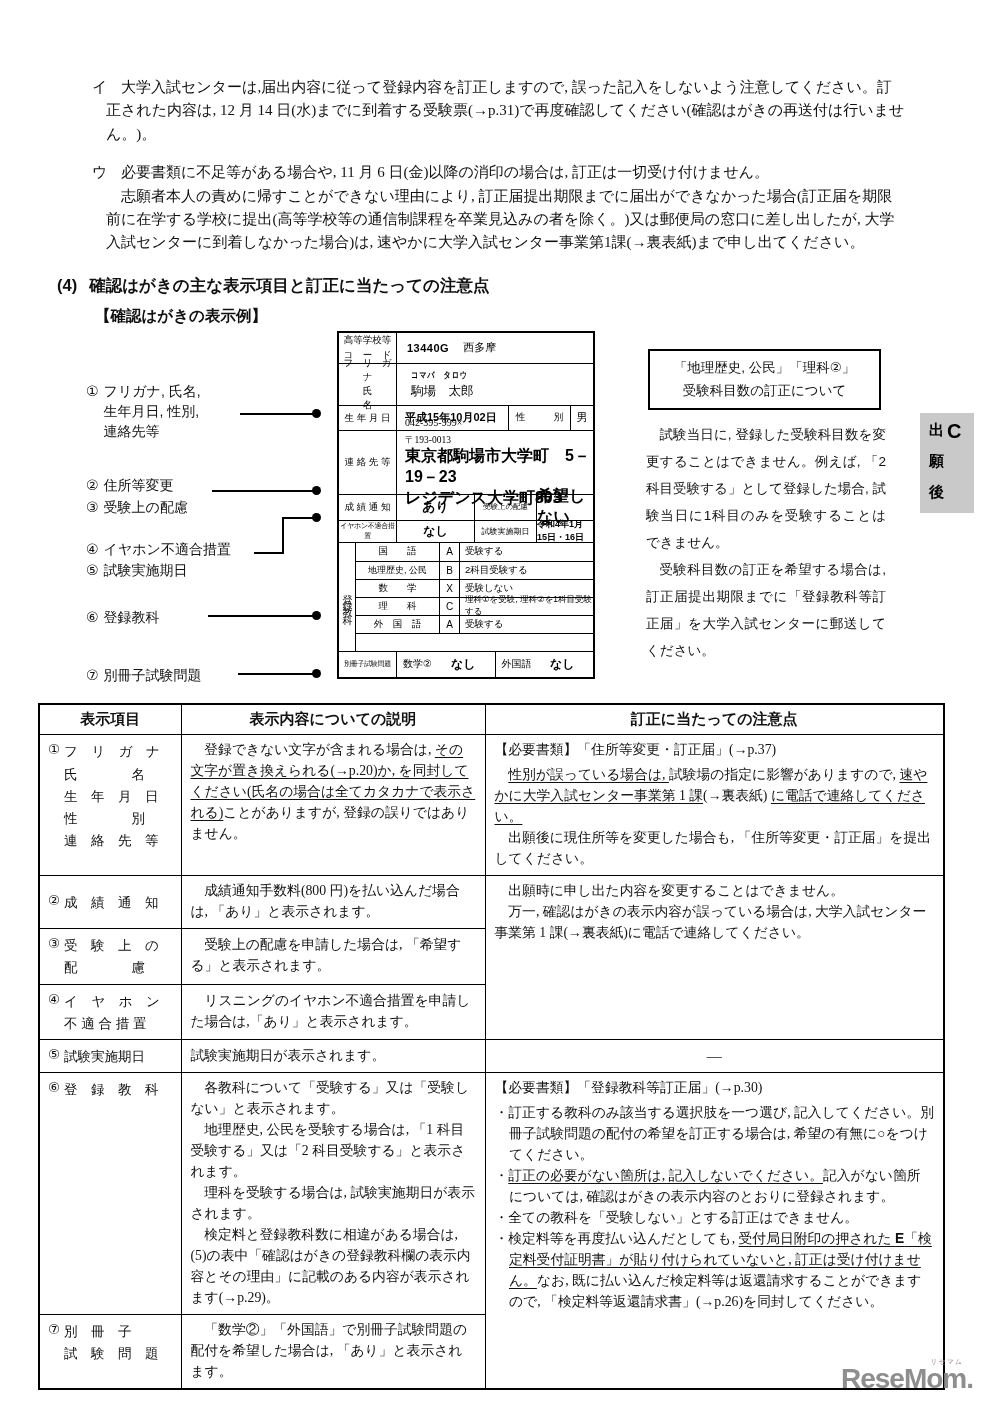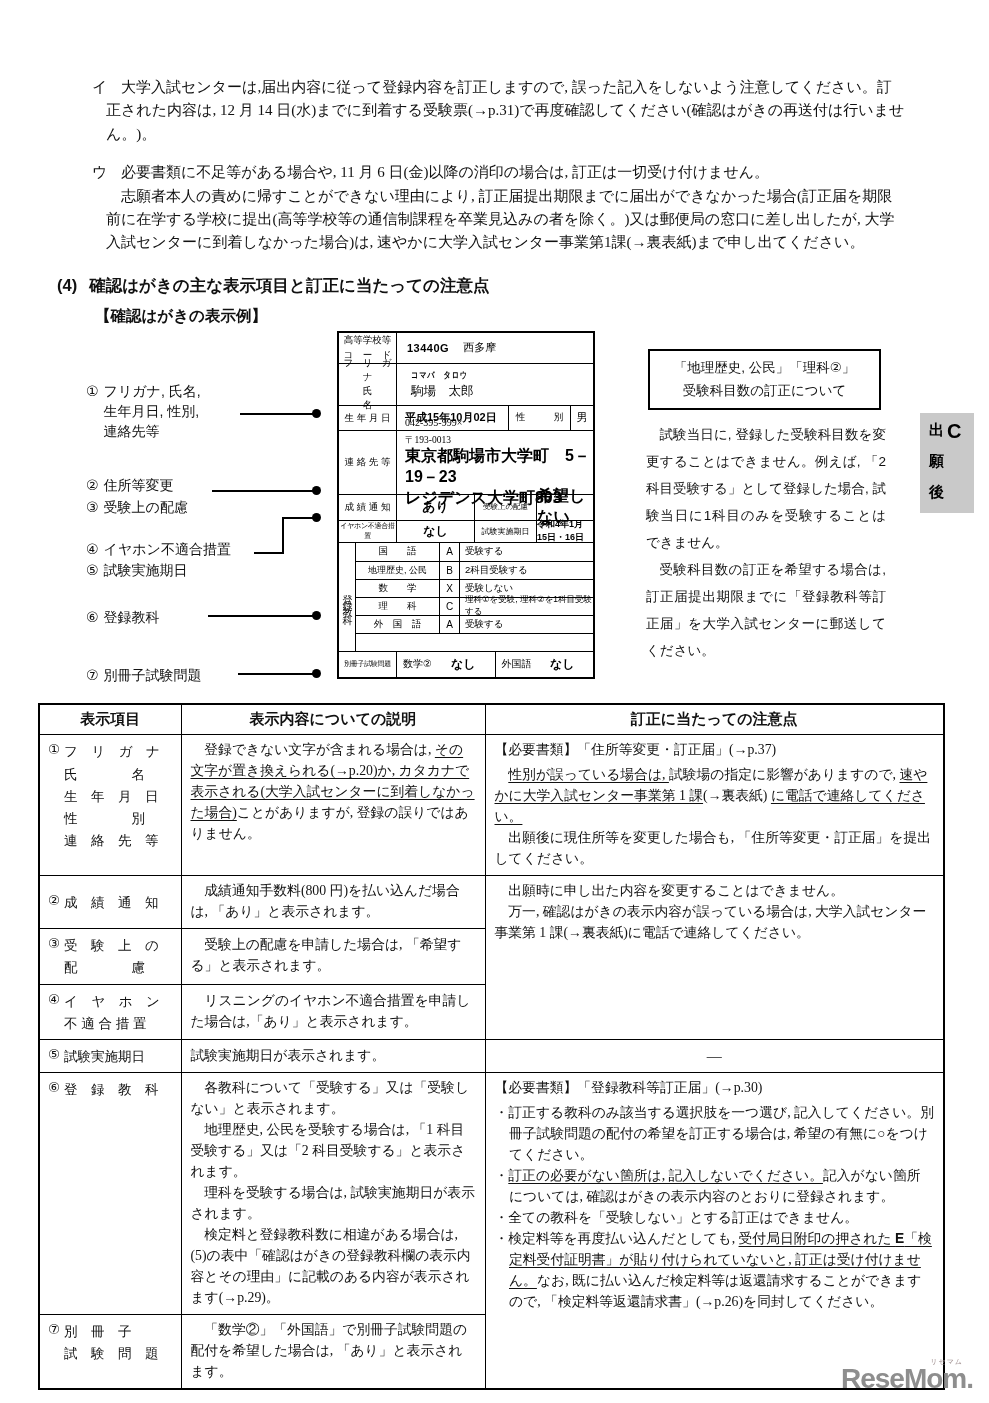--- a/index.html
+++ b/index.html
@@ -328,21 +328,21 @@
       <div class="item-flex">
         <span class="cnum">①</span>
         <span class="ilines">フ　リ　ガ　ナ
 氏　　　　名
 生　年　月　日
 性　　　　別
 連　絡　先　等</span>
       </div>
     </td>
     <td class="c2">
-      <p class="ind"><span>登録できない文字が含まれる場合は, </span><span class="u">その文字が置き換えられる(→p.20)か, カタカナで表示される(大学入試センターに到着しなかった場合)</span><span>ことがありますが, 登録の誤りではありません。</span></p>
+      <p class="ind"><span>登録できない文字が含まれる場合は, </span><span class="u">その文字が置き換えられる(→p.20)か, を同封してください(氏名の場合は全てカタカナで表示される)</span><span>ことがありますが, 登録の誤りではありません。</span></p>
     </td>
     <td class="c3">
       <p>【必要書類】「住所等変更・訂正届」(→p.37)</p>
       <p class="ind mt"><span class="u">性別が誤っている場合は, </span><span>試験場の指定に影響がありますので, </span><span class="u">速やかに大学入試センター事業第 1 課</span><span>(→裏表紙) </span><span class="u">に電話で連絡してください。</span></p>
       <p class="ind">出願後に現住所等を変更した場合も, 「住所等変更・訂正届」を提出してください。</p>
     </td>
   </tr>
 
   <tr style="height:48px;">
     <td class="c1 vc">

